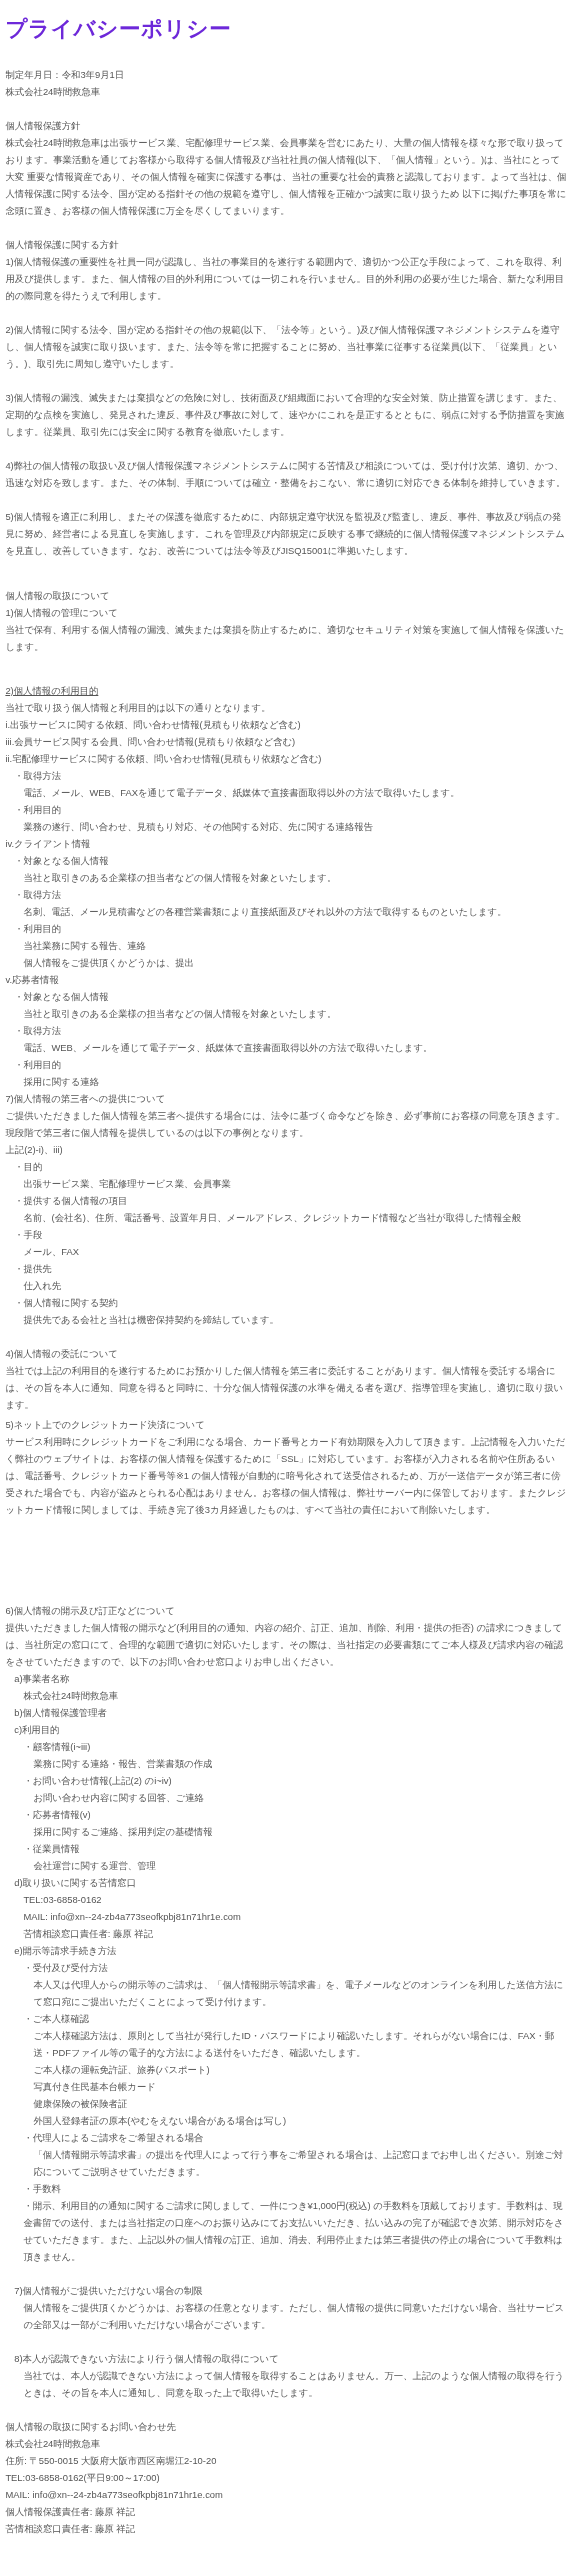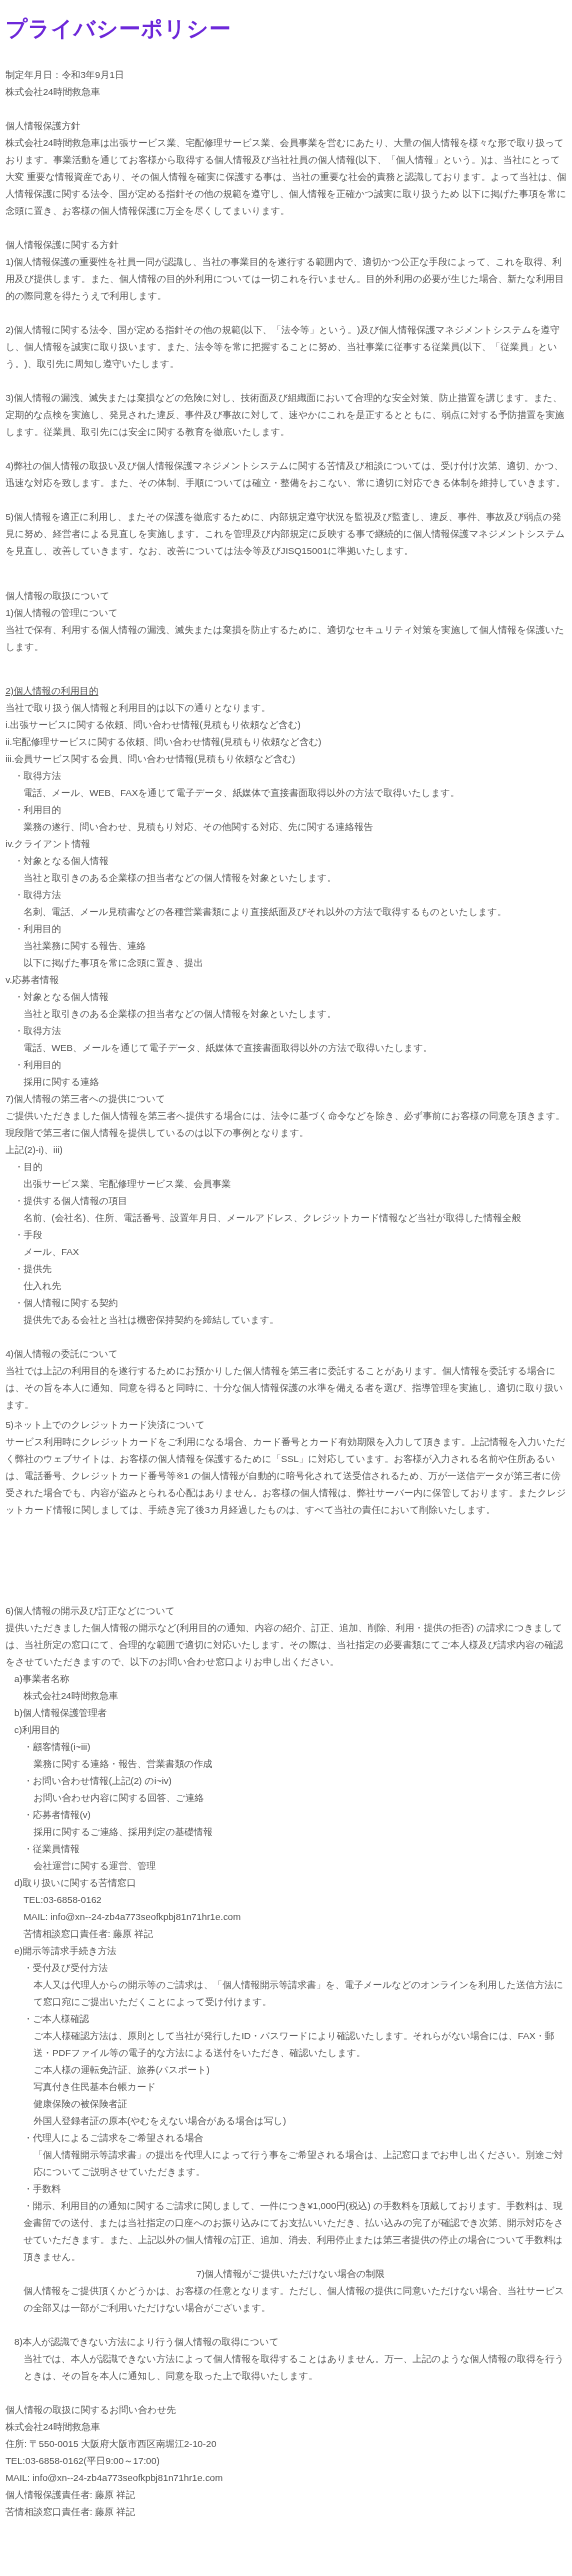--- a/index.html
+++ b/index.html
@@ -50,34 +50,34 @@
       <div class="line ind-0" style="margin-top: 17px;">2)個人情報に関する法令、国が定める指針その他の規範(以下、「法令等」という。)及び個人情報保護マネジメントシステムを遵守し、個人情報を誠実に取り扱います。また、法令等を常に把握することに努め、当社事業に従事する従業員(以下、「従業員」という。)、取引先に周知し遵守いたします。</div>
       <div class="line ind-0" style="margin-top: 17px;">3)個人情報の漏洩、滅失または棄損などの危険に対し、技術面及び組織面において合理的な安全対策、防止措置を講じます。また、定期的な点検を実施し、発見された違反、事件及び事故に対して、速やかにこれを是正するとともに、弱点に対する予防措置を実施します。従業員、取引先には安全に関する教育を徹底いたします。</div>
       <div class="line ind-0" style="margin-top: 17px;">4)弊社の個人情報の取扱い及び個人情報保護マネジメントシステムに関する苦情及び相談については、受け付け次第、適切、かつ、迅速な対応を致します。また、その体制、手順については確立・整備をおこない、常に適切に対応できる体制を維持していきます。</div>
       <div class="line ind-0" style="margin-top: 17px;">5)個人情報を適正に利用し、またその保護を徹底するために、内部規定遵守状況を監視及び監査し、違反、事件、事故及び弱点の発見に努め、経営者による見直しを実施します。これを管理及び内部規定に反映する事で継続的に個人情報保護マネジメントシステムを見直し、改善していきます。なお、改善については法令等及びJISQ15001に準拠いたします。</div>
       <div class="line ind-0" style="margin-top: 28px;">個人情報の取扱について</div>
       <div class="line ind-0">1)個人情報の管理について</div>
       <div class="line ind-0">当社で保有、利用する個人情報の漏洩、滅失または棄損を防止するために、適切なセキュリティ対策を実施して個人情報を保護いたします。</div>
       <div class="line ind-0" style="margin-top: 27px; text-decoration: underline;">2)個人情報の利用目的</div>
       <div class="line ind-0">当社で取り扱う個人情報と利用目的は以下の通りとなります。</div>
       <div class="line ind-0">i.出張サービスに関する依頼、問い合わせ情報(見積もり依頼など含む)</div>
+      <div class="line ind-0">iii.会員サービス関する会員、問い合わせ情報(見積もり依頼など含む)</div>
       <div class="line ind-0">ii.宅配修理サービスに関する依頼、問い合わせ情報(見積もり依頼など含む)</div>
-      <div class="line ind-0">iii.会員サービス関する会員、問い合わせ情報(見積もり依頼など含む)</div>
       <div class="line ind-1">・取得方法</div>
       <div class="line ind-2">電話、メール、WEB、FAXを通じて電子データ、紙媒体で直接書面取得以外の方法で取得いたします。</div>
       <div class="line ind-1">・利用目的</div>
       <div class="line ind-2">業務の遂行、問い合わせ、見積もり対応、その他関する対応、先に関する連絡報告</div>
       <div class="line ind-0">iv.クライアント情報</div>
       <div class="line ind-1">・対象となる個人情報</div>
       <div class="line ind-2">当社と取引きのある企業様の担当者などの個人情報を対象といたします。</div>
       <div class="line ind-1">・取得方法</div>
       <div class="line ind-2">名刺、電話、メール見積書などの各種営業書類により直接紙面及びそれ以外の方法で取得するものといたします。</div>
       <div class="line ind-1">・利用目的</div>
       <div class="line ind-2">当社業務に関する報告、連絡</div>
-      <div class="line ind-2">以下に掲げた事項を常に念頭に置き、提出</div>
+      <div class="line ind-2">個人情報をご提供頂くかどうかは、提出</div>
       <div class="line ind-0">v.応募者情報</div>
       <div class="line ind-1">・対象となる個人情報</div>
       <div class="line ind-2">当社と取引きのある企業様の担当者などの個人情報を対象といたします。</div>
       <div class="line ind-1">・取得方法</div>
       <div class="line ind-2">電話、WEB、メールを通じて電子データ、紙媒体で直接書面取得以外の方法で取得いたします。</div>
       <div class="line ind-1">・利用目的</div>
       <div class="line ind-2">採用に関する連絡</div>
       <div class="line ind-0">7)個人情報の第三者への提供について</div>
       <div class="line ind-0">ご提供いただきました個人情報を第三者へ提供する場合には、法令に基づく命令などを除き、必ず事前にお客様の同意を頂きます。現段階で第三者に個人情報を提供しているのは以下の事例となります。</div>
       <div class="line ind-0">上記(2)-i)、iii)</div>
@@ -119,21 +119,21 @@
       <div class="line ind-2">・ご本人様確認</div>
       <div class="line ind-3">ご本人様確認方法は、原則として当社が発行したID・パスワードにより確認いたします。それらがない場合には、FAX・郵送・PDFファイル等の電子的な方法による送付をいただき、確認いたします。</div>
       <div class="line ind-3">ご本人様の運転免許証、旅券(パスポート)</div>
       <div class="line ind-3">写真付き住民基本台帳カード</div>
       <div class="line ind-3">健康保険の被保険者証</div>
       <div class="line ind-3">外国人登録者証の原本(やむをえない場合がある場合は写し)</div>
       <div class="line ind-2">・代理人によるご請求をご希望される場合</div>
       <div class="line ind-3">「個人情報開示等請求書」の提出を代理人によって行う事をご希望される場合は、上記窓口までお申し出ください。別途ご対応についてご説明させていただきます。</div>
       <div class="line ind-2">・手数料</div>
       <div class="line ind-2">・開示、利用目的の通知に関するご請求に関しまして、一件につき¥1,000円(税込) の手数料を頂戴しております。手数料は、現金書留での送付、または当社指定の口座へのお振り込みにてお支払いいただき、払い込みの完了が確認でき次第、開示対応をさせていただきます。また、上記以外の個人情報の訂正、追加、消去、利用停止または第三者提供の停止の場合について手数料は頂きません。</div>
-      <div class="line ind-1" style=" text-align: center;">7)個人情報がご提供いただけない場合の制限</div>
+      <div class="line ind-1" style="margin-top: 17px;">7)個人情報がご提供いただけない場合の制限</div>
       <div class="line ind-2">個人情報をご提供頂くかどうかは、お客様の任意となります。ただし、個人情報の提供に同意いただけない場合、当社サービスの全部又は一部がご利用いただけない場合がございます。</div>
       <div class="line ind-1" style="margin-top: 17px;">8)本人が認識できない方法により行う個人情報の取得について</div>
       <div class="line ind-2">当社では、本人が認識できない方法によって個人情報を取得することはありません。万一、上記のような個人情報の取得を行うときは、その旨を本人に通知し、同意を取った上で取得いたします。</div>
       <div class="line ind-0" style="margin-top: 17px;">個人情報の取扱に関するお問い合わせ先</div>
       <div class="line ind-0">株式会社24時間救急車</div>
       <div class="line ind-0">住所: 〒550-0015 大阪府大阪市西区南堀江2-10-20</div>
       <div class="line ind-0">TEL:03-6858-0162(平日9:00～17:00)</div>
       <div class="line ind-0">MAIL: info@xn--24-zb4a773seofkpbj81n71hr1e.com</div>
       <div class="line ind-0">個人情報保護責任者: 藤原 祥記</div>
       <div class="line ind-0">苦情相談窓口責任者: 藤原 祥記</div>

